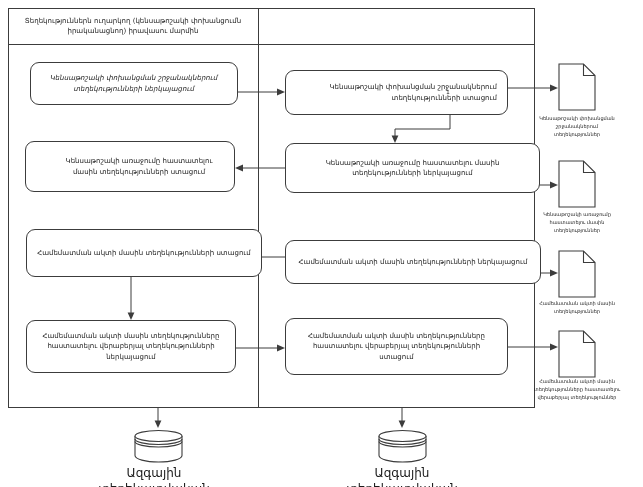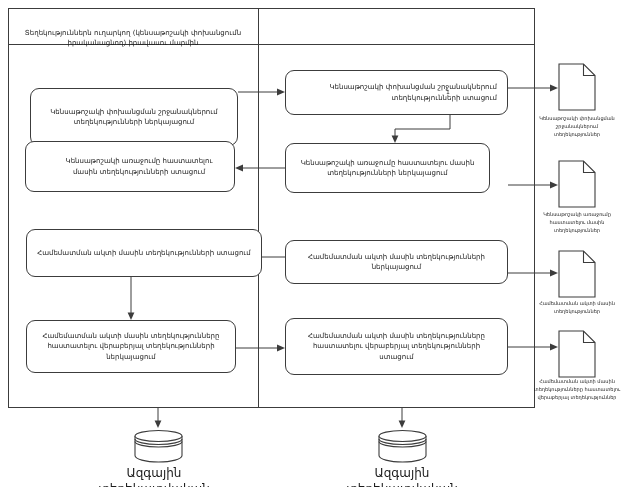--- a/index.html
+++ b/index.html
@@ -12,34 +12,34 @@
     position:relative;width:643px;height:487px;background:var(--bg);
     font-family:"DejaVu Sans",sans-serif;color:var(--text);overflow:hidden;
   }
   svg.connectors{position:absolute;left:0;top:0;width:643px;height:487px;}
   .connectors line,.connectors path,.connectors rect{stroke:var(--line);stroke-width:1;fill:none;}
   .connectors polygon{fill:var(--line);stroke:none;}
   .hdr{
     position:absolute;display:flex;align-items:center;justify-content:center;
     text-align:center;font-size:7px;line-height:1.5;color:var(--text);
   }
-  #hdr-left{left:10px;top:10px;width:246px;height:32px;margin-top:12px;}
+  #hdr-left{left:10px;top:10px;width:246px;height:32px;}
   #hdr-right{left:260px;top:10px;width:273px;height:32px;}
   .pbox{
     position:absolute;border:1px solid var(--line);border-radius:9px;background:#fff;
     display:flex;align-items:center;justify-content:center;text-align:center;
     font-size:7px;line-height:1.5;padding:3px 10px;box-sizing:border-box;color:var(--text);
   }
-  #l1{left:30px;top:88px;width:208px;height:58px;}
+  #l1{left:30px;top:62px;width:208px;height:43px;font-style:italic;}
   #l2{left:25px;top:141px;width:210px;height:51px;padding-left:28px;}
   #l3{left:26px;top:229px;width:236px;height:48px;}
   #l4{left:26px;top:320px;width:210px;height:53px;}
   #r1{left:285px;top:70px;width:223px;height:45px;text-align:right;}
-  #r2{left:285px;top:143px;width:205px;height:50px;}
-  #r3{left:285px;top:240px;width:223px;height:44px;}
+  #r2{left:285px;top:143px;width:255px;height:50px;}
+  #r3{left:285px;top:240px;width:256px;height:44px;}
   #r4{left:285px;top:318px;width:223px;height:57px;}
   .doc{position:absolute;width:38px;height:48px;}
   #doc1{left:558px;top:63px;}
   #doc2{left:558px;top:160px;}
   #doc3{left:558px;top:250px;}
   #doc4{left:558px;top:330px;}
   .shape-icon path,.shape-icon ellipse{stroke:var(--line);stroke-width:1.1;fill:#fff;}
   .shape-icon .nofill{fill:none;}
   .doc-label{
     position:absolute;left:533px;width:88px;text-align:center;

